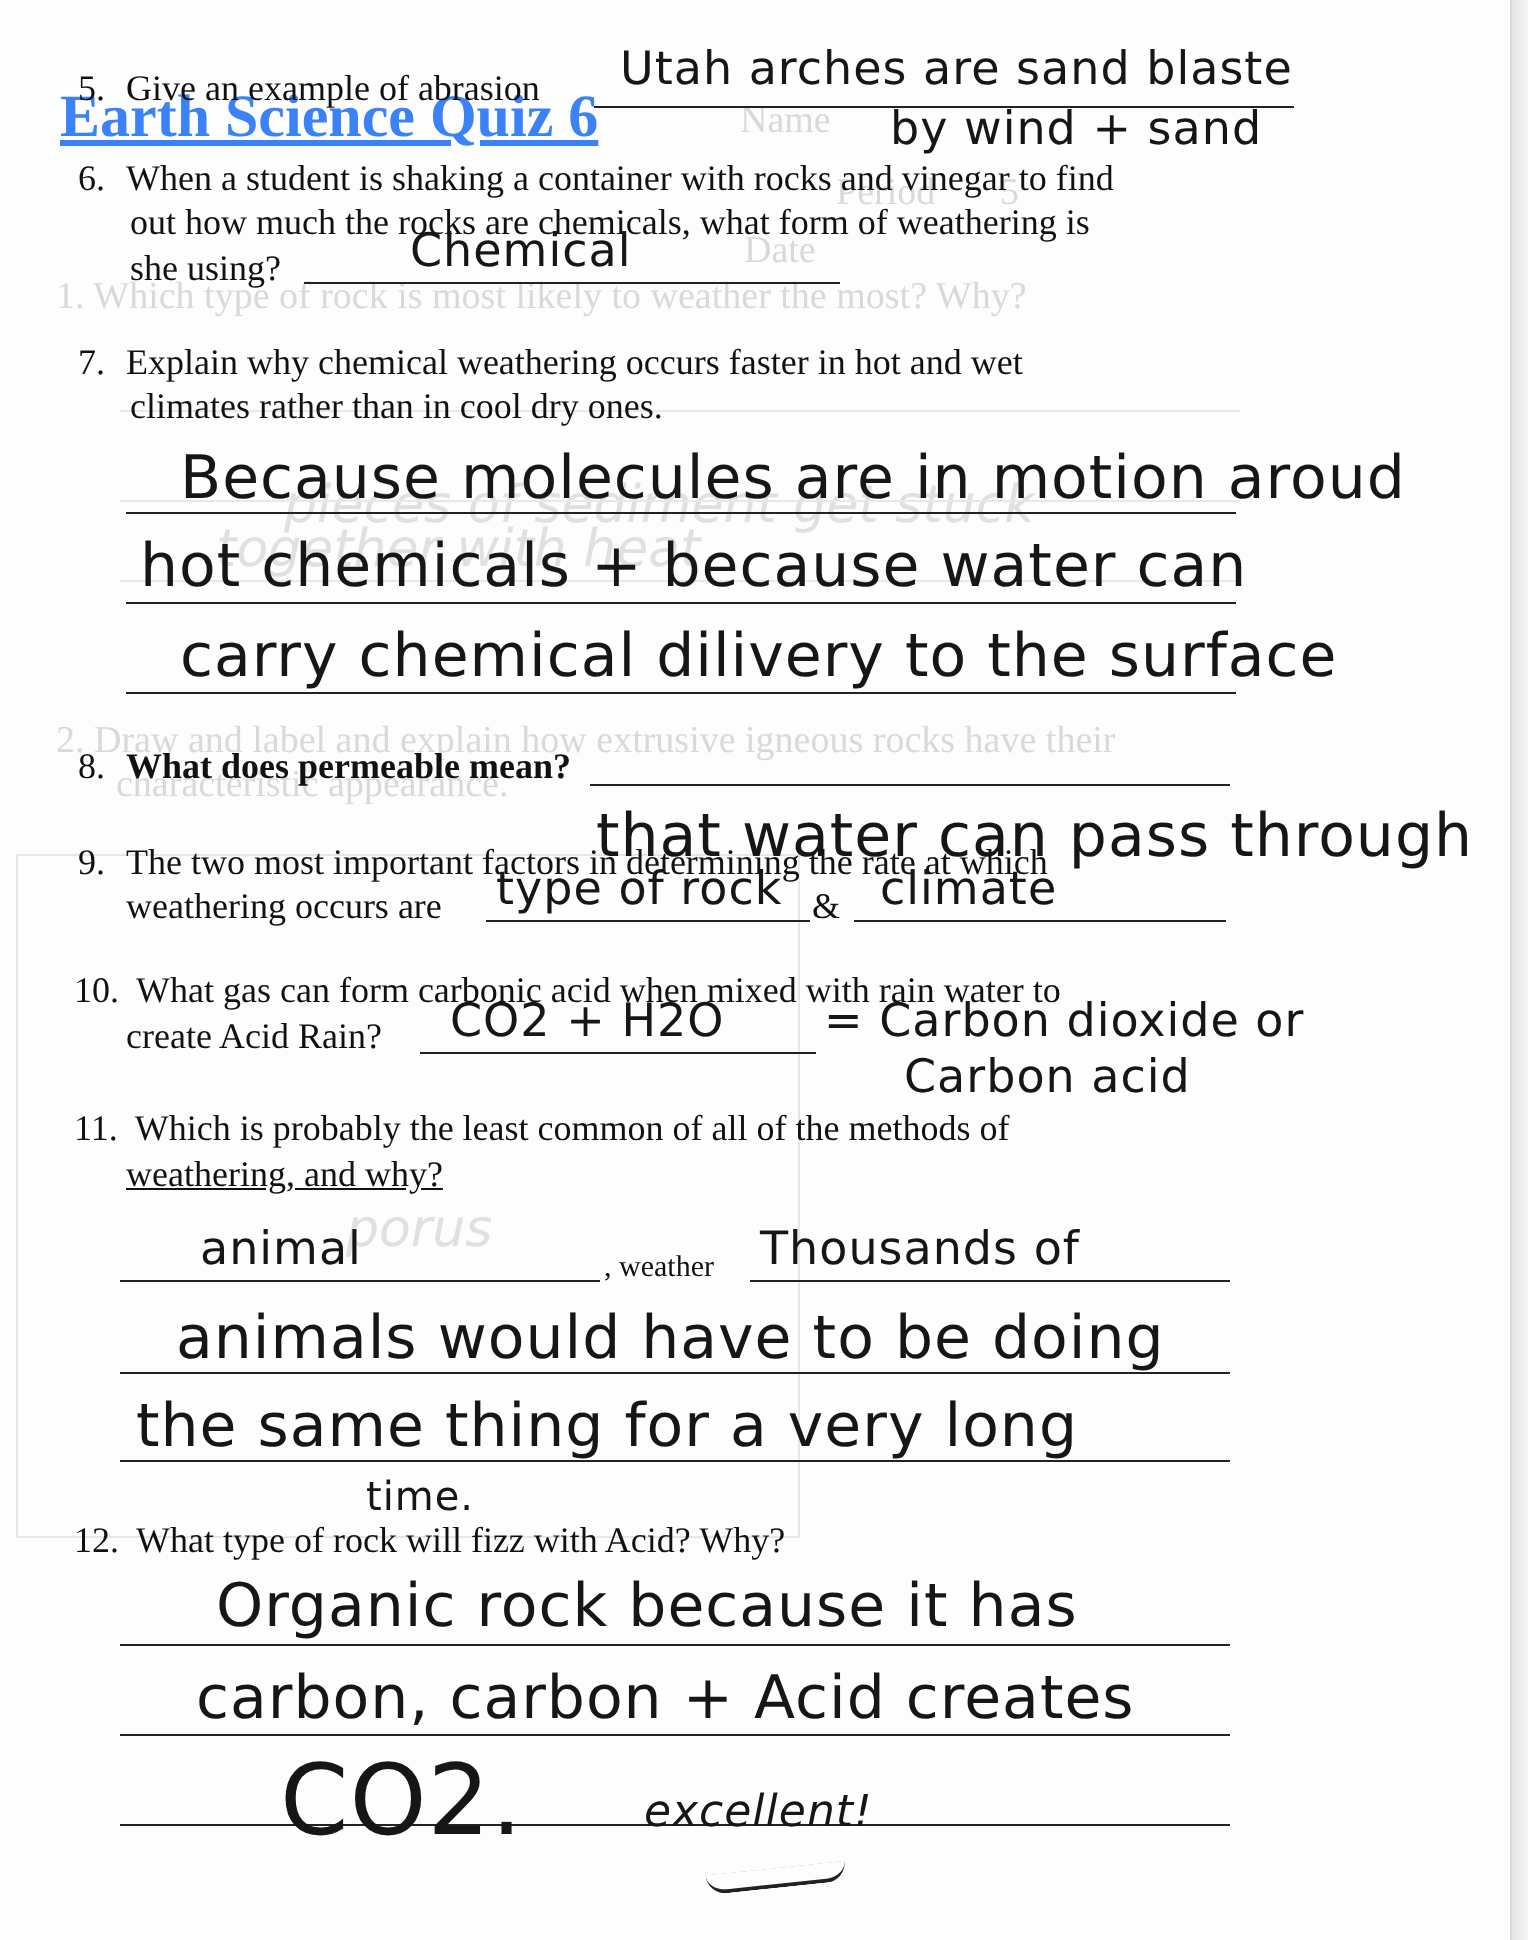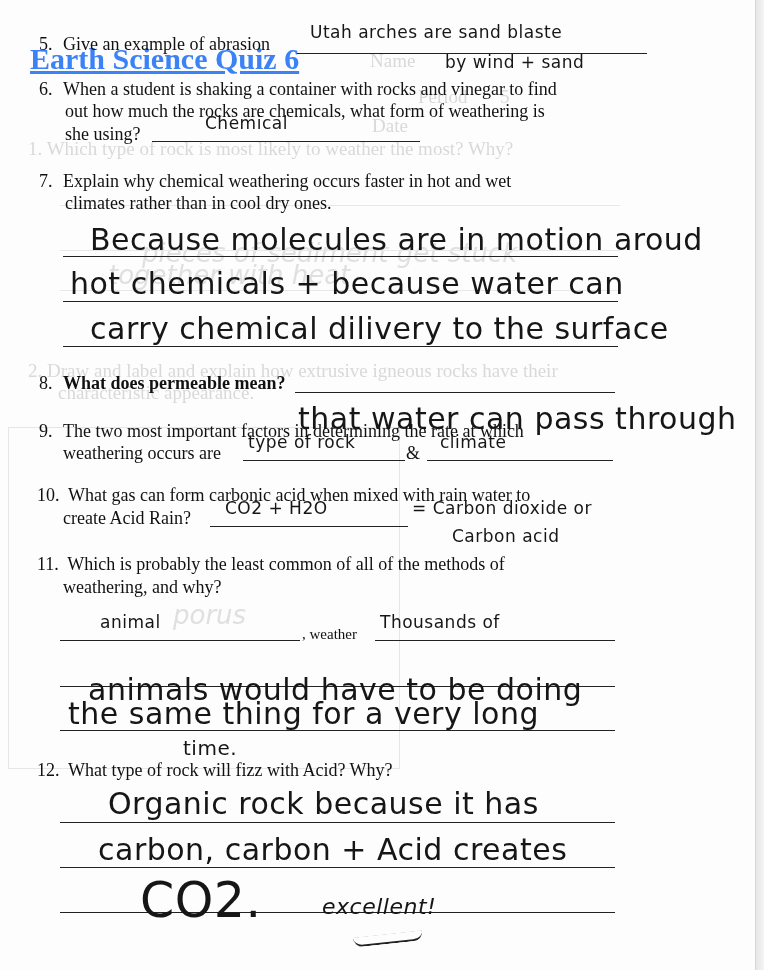--- a/index.html
+++ b/index.html
@@ -32,21 +32,21 @@
     .q {
       position: absolute; font-size: 18px; line-height: 22px; white-space: nowrap;
     }
     .q .num { display: inline-block; }
     .cont { position: absolute; font-size: 18px; line-height: 22px; white-space: nowrap; }
     .rule { position: absolute; height: 1px; background: #222; }
     .hand {
       position: absolute; font-family: "DejaVu Sans", sans-serif; color: #161616;
       white-space: nowrap; font-weight: normal; letter-spacing: 0.5px;
     }
-    .h-md { font-size: 17px; }
+    .h-md { font-size: 23px; }
     .h-lg { font-size: 30px; }
     .h-sm { font-size: 20px; }
     .small-serif { font-size: 15px; }
     .check {
       position: absolute; left: 353px; top: 934px; width: 70px; height: 8px;
       border-bottom: 2px solid #222; border-radius: 0 0 40px 40px;
       transform: rotate(-6deg);
     }
   </style>
 </head>
@@ -124,29 +124,29 @@
 <div class="cont" style="left:63px; top:507px;">create Acid Rain?</div>
 <div class="rule" style="left:210px; top:526px; width:198px;"></div>
 <div class="hand h-md" style="left:225px; top:498px;">CO2 + H2O</div>
 <div class="hand h-md" style="left:412px; top:498px;">= Carbon dioxide or</div>
 <div class="hand h-md" style="left:452px; top:526px;">Carbon acid</div>
 
 <div class="q" style="left:37px; top:553px;">
   <span class="num">11.</span>
   <span style="margin-left:4px;">Which is probably the least common of all of the methods of</span>
 </div>
-<div class="cont" style="left:63px; top:576px;">weathering, and why?</div>
+<div class="cont" style="left:63px; top:576px;text-decoration:underline;">weathering, and why?</div>
 <div class="rule" style="left:60px; top:640px; width:240px;"></div>
 <div class="cont small-serif" style="left:302px; top:623px;">, weather</div>
 <div class="rule" style="left:375px; top:640px; width:240px;"></div>
 <div class="rule" style="left:60px; top:686px; width:555px;"></div>
 <div class="rule" style="left:60px; top:730px; width:555px;"></div>
 <div class="hand h-md" style="left:100px; top:612px;">animal</div>
 <div class="hand h-md" style="left:380px; top:612px;">Thousands of</div>
-<div class="hand h-lg" style="left:88px; top:672px;">animals would have to be doing</div>
+<div class="hand h-lg" style="left:88px; top:652px;">animals would have to be doing</div>
 <div class="hand h-lg" style="left:68px; top:696px;">the same thing for a very long</div>
 <div class="hand h-sm" style="left:183px; top:736px;">time.</div>
 
 <div class="q" style="left:37px; top:759px;">
   <span class="num">12.</span>
   <span style="margin-left:4px;">What type of rock will fizz with Acid? Why?</span>
 </div>
 <div class="rule" style="left:60px; top:822px; width:555px;"></div>
 <div class="rule" style="left:60px; top:867px; width:555px;"></div>
 <div class="rule" style="left:60px; top:912px; width:555px;"></div>

